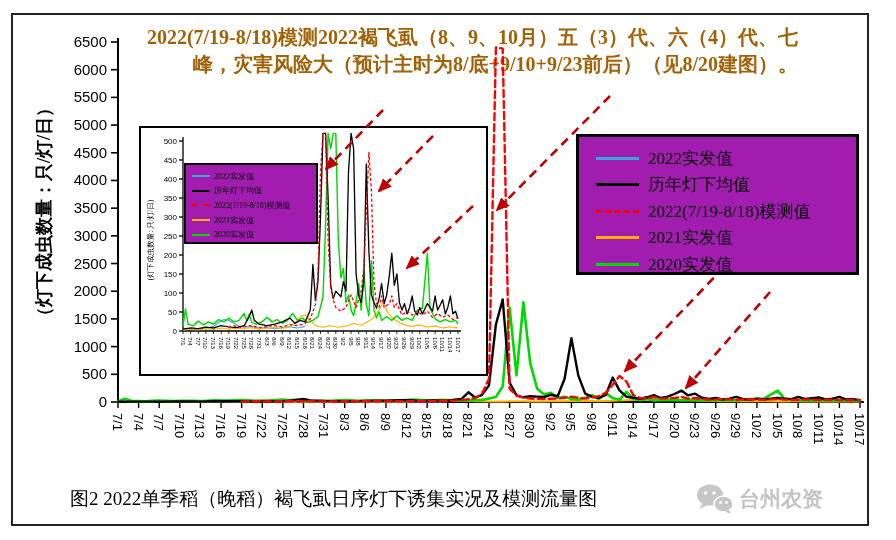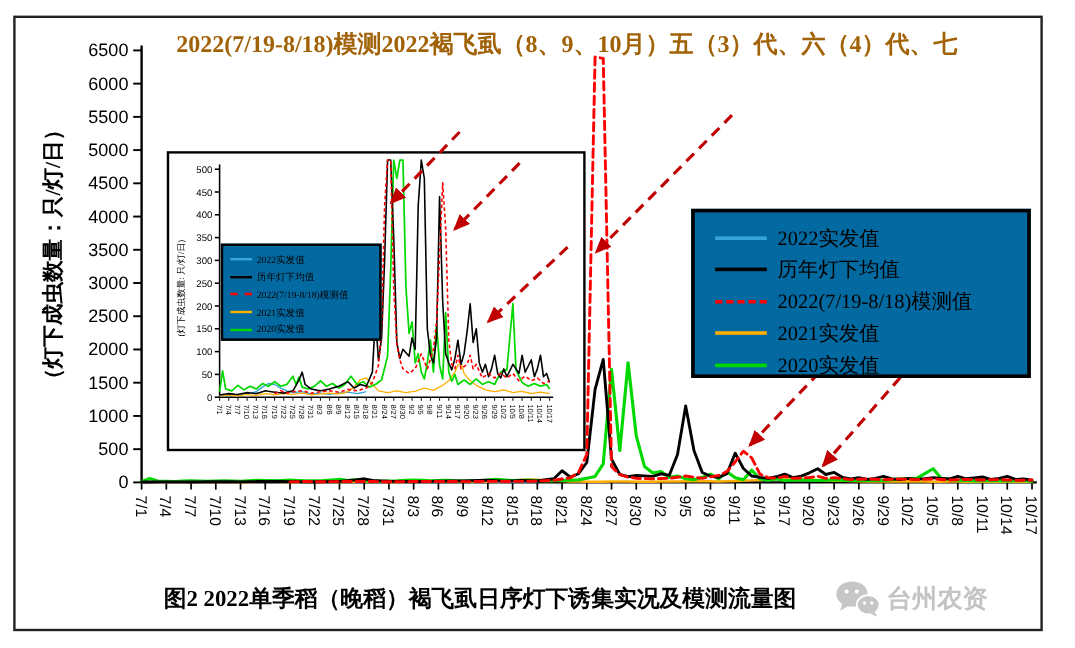--- a/index.html
+++ b/index.html
@@ -4,43 +4,44 @@
 <style>
   html,body{margin:0;padding:0;background:#fff;width:896px;height:540px;overflow:hidden;
     font-family:"Liberation Sans",sans-serif;}
   .abs{position:absolute;}
   #frame{left:11px;top:13px;width:854px;height:509px;border:2px solid #222;background:#fff;}
   #title{left:108px;top:24px;width:690px;text-align:right;font-family:"Liberation Serif",serif;
     font-weight:600;font-size:20px;line-height:27px;color:#a16207;}
   #ylab{left:44px;top:212px;transform:translate(-50%,-50%) rotate(-90deg);white-space:nowrap;
     font-family:"Liberation Serif",serif;font-weight:600;font-size:18px;color:#000;}
   #chart-svg{left:0;top:0;}
-  .legend{background:#0369a1;box-sizing:border-box;margin-top:40px;}
+  .legend{background:#a21caf;box-sizing:border-box;}
   .legend .row{display:flex;align-items:center;}
   .legend .swatch{display:inline-block;height:0;}
   #main-legend{left:576px;top:134px;width:283px;height:141px;border:3px solid #000;padding:8px 4px 0 17px;}
   #main-legend .row{height:26.5px;gap:9px;}
   #main-legend .swatch{width:43px;}
   #main-legend .lab{font-family:"Liberation Serif",serif;font-size:17px;color:#000;white-space:nowrap;}
   #inset-legend{left:184px;top:163px;width:134px;height:81px;border:2px solid #000;padding:4px 1px 0 6px;overflow:hidden;}
   #inset-legend .row{height:14.6px;gap:4px;}
   #inset-legend .swatch{width:18px;}
   #inset-legend .lab{font-family:"Liberation Serif",serif;font-size:8px;color:#000;white-space:nowrap;}
-  #caption{left:70px;top:486px;width:660px;text-align:center;font-family:"Liberation Serif",serif;
-    font-weight:700;font-size:19px;color:#000;}
+  #caption{left:70px;top:486px;width:660px;text-align:left;font-family:"Liberation Serif",serif;
+    font-weight:400;font-size:19px;color:#000;}
   #watermark{left:696px;top:478px;width:140px;height:42px;display:flex;align-items:center;gap:5px;
     color:#c3c3c3;font-weight:bold;font-size:21px;font-family:"Liberation Sans",sans-serif;}
 </style>
 </head>
 <body>
 
 <div class="abs" id="frame"></div>
 
 <div class="abs" id="title">
   <div>2022(7/19-8/18)模测2022褐飞虱（8、9、10月）五（3）代、六（4）代、七</div>
+  <div>峰，灾害风险大（预计主时为8/底+9/10+9/23前后）（见8/20建图）。</div>
 </div>
 
 <div class="abs" id="ylab">（灯下成虫数量：只/灯/日）</div>
 
 <svg class="abs" id="chart-svg" width="896" height="540">
     <g stroke="#000" stroke-width="2">
       <line x1="118" y1="38" x2="118" y2="402"></line>
       <line x1="118" y1="402" x2="864" y2="402"></line>
       <line x1="111" y1="402" x2="118" y2="402" stroke="#000" stroke-width="1.6"></line>
       <line x1="111" y1="374.3076923076923" x2="118" y2="374.3076923076923" stroke="#000" stroke-width="1.6"></line>

